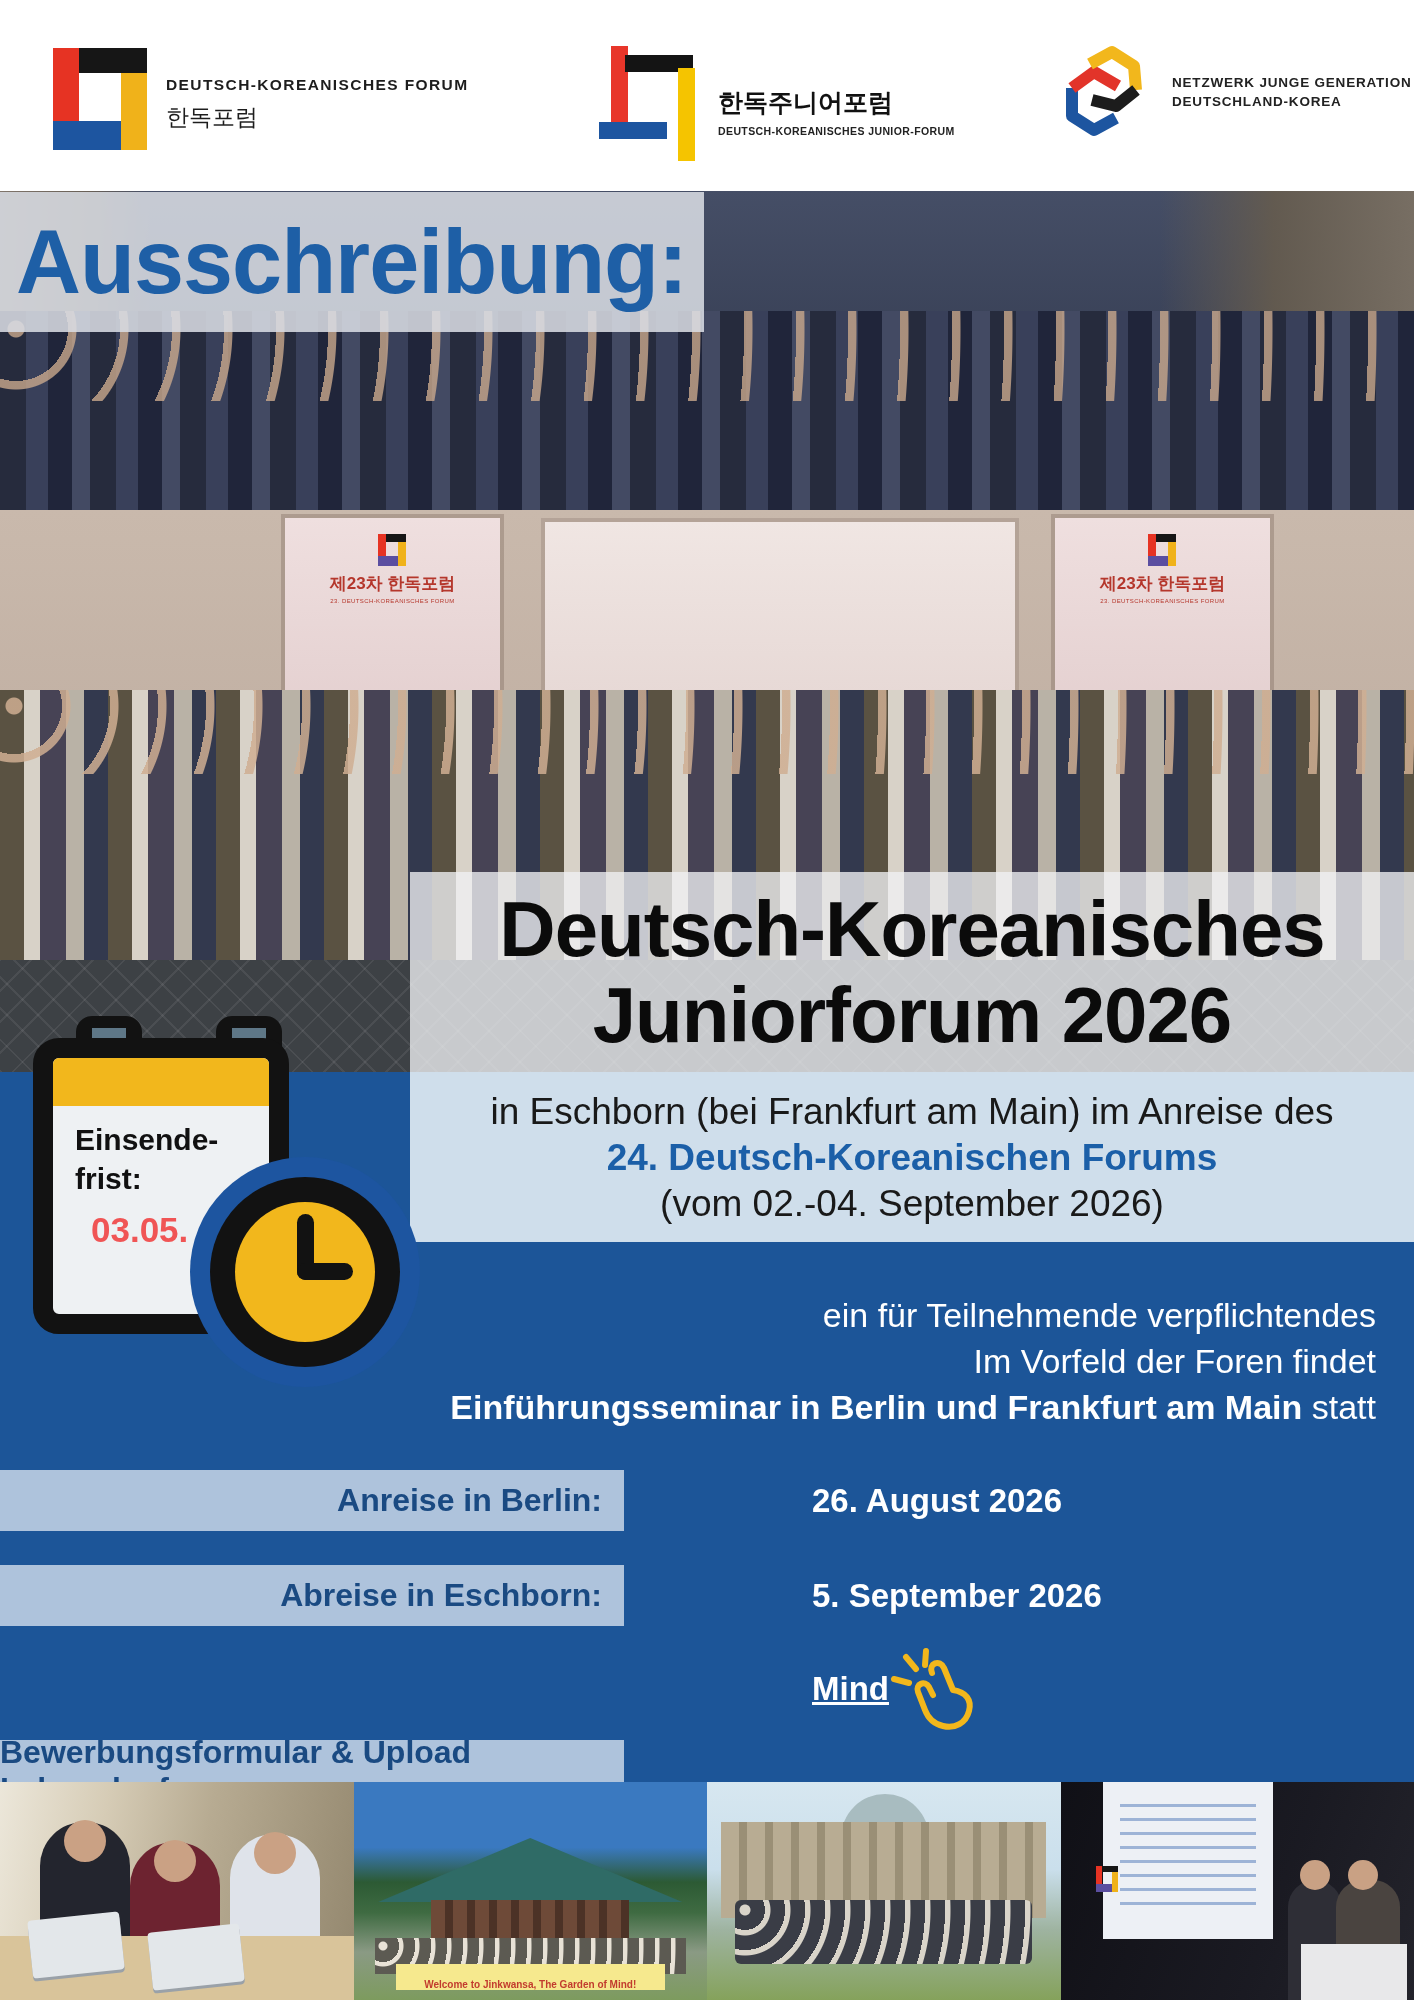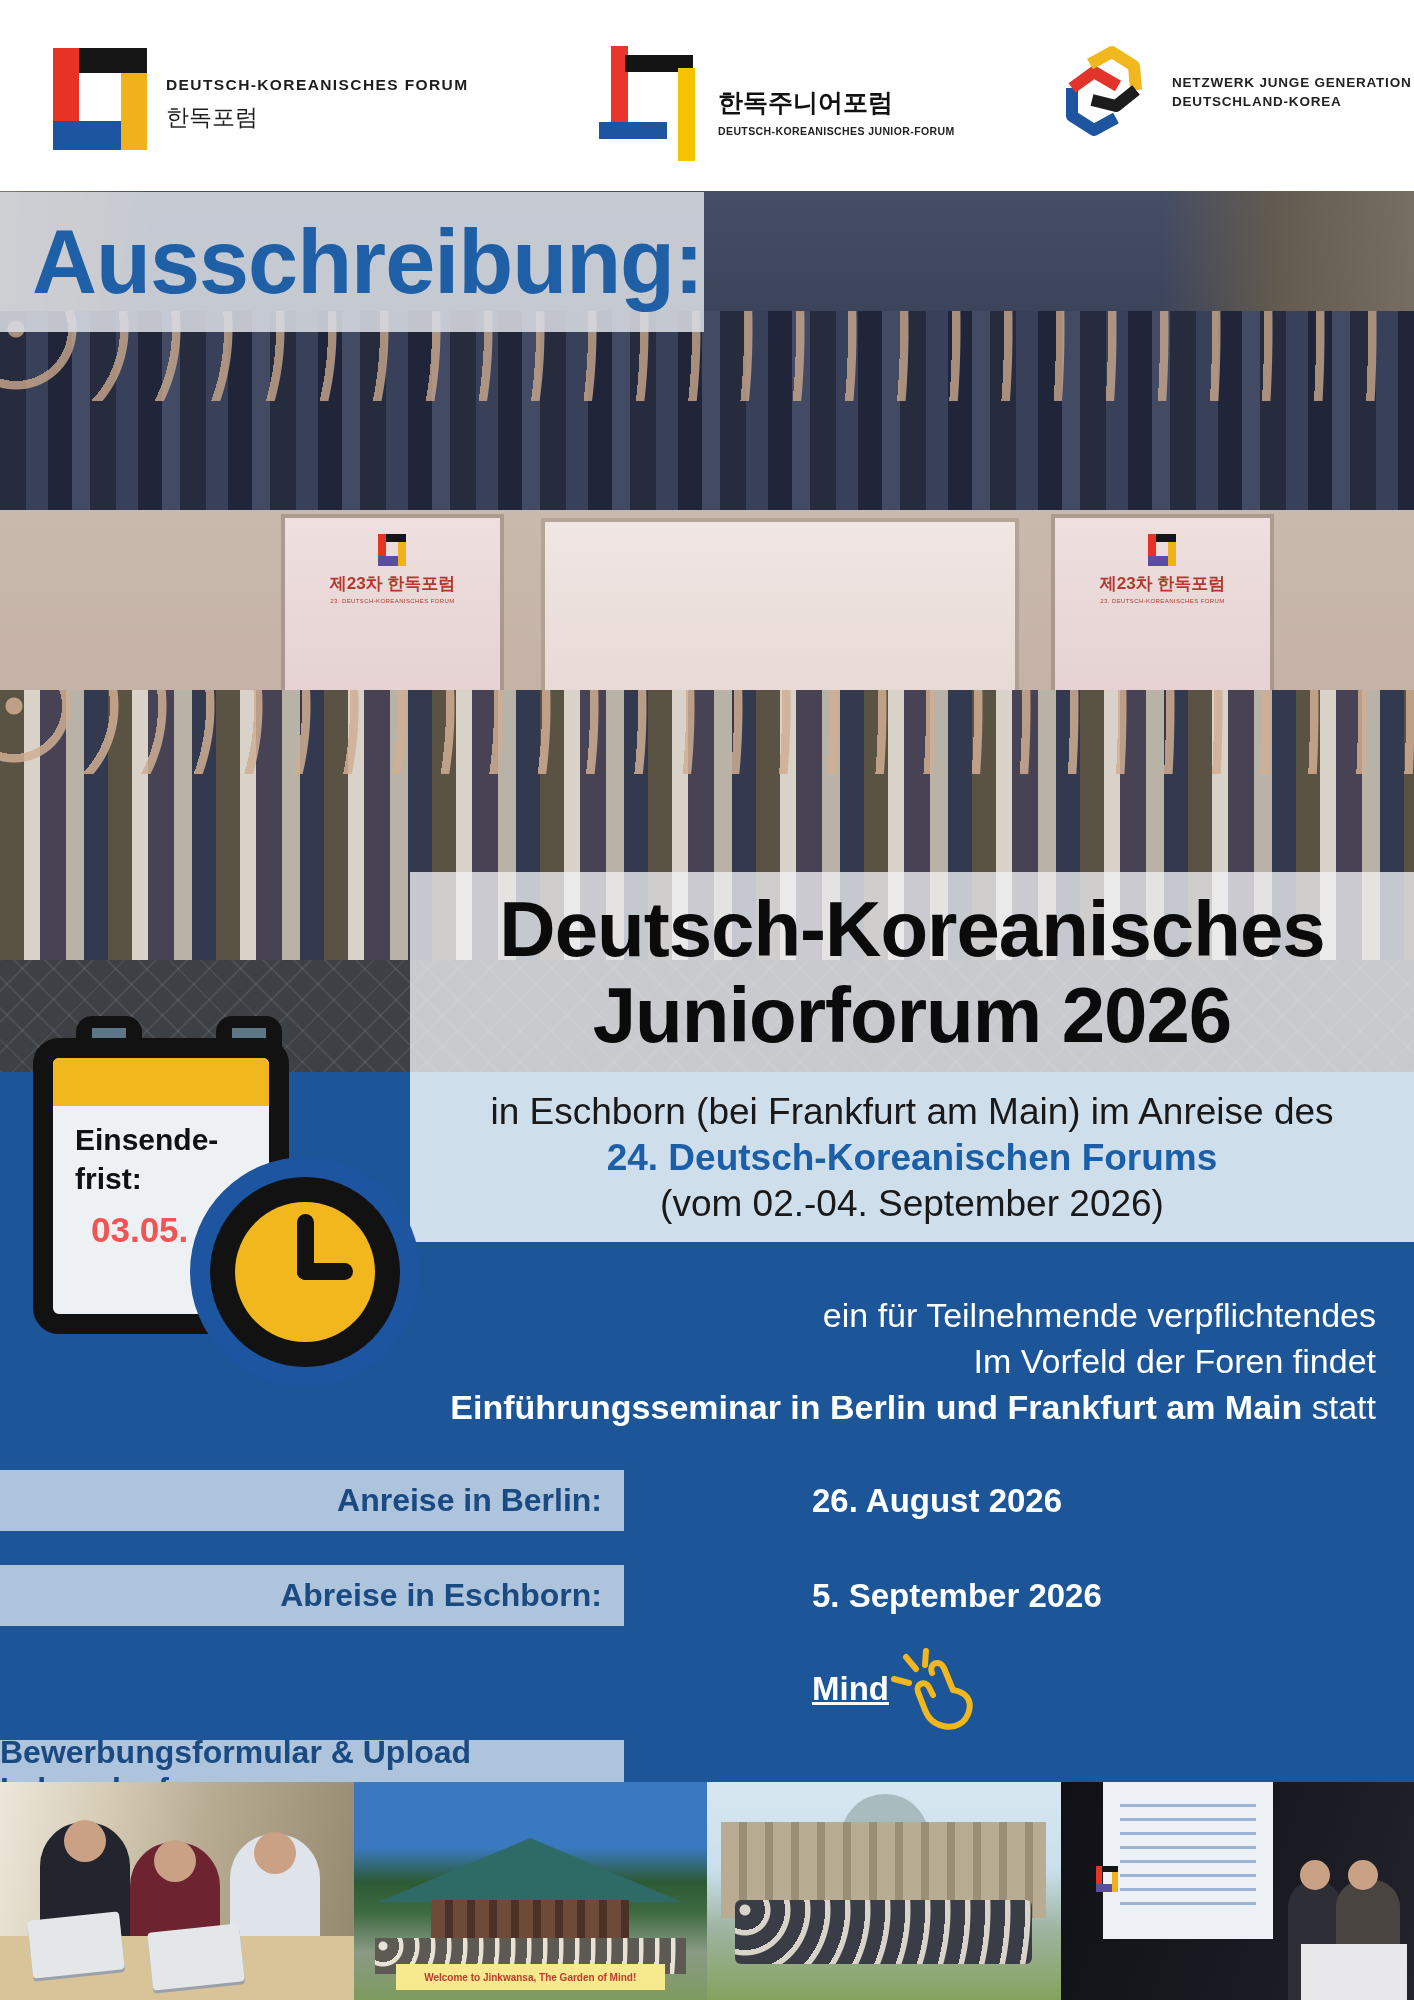--- a/index.html
+++ b/index.html
@@ -43,21 +43,21 @@
   .p1-wood-r{left:1160px;top:0;width:254px;height:319px;
     background:linear-gradient(270deg,#7d7263 0%,#665c4e 55%,rgba(60,62,80,0) 100%);opacity:.9;}
   .p1-crowd{left:0;top:120px;width:1414px;height:199px;
     background:repeating-linear-gradient(90deg,#262b3d 0 26px,#39405a 26px 48px,#20253a 48px 72px,#434a63 72px 90px);}
   .p1-faces{left:0;top:120px;width:1414px;height:90px;opacity:.8;
     background:repeating-radial-gradient(circle at 16px 18px,#c9a88c 0 8px,rgba(0,0,0,0) 9px 52px);}
 
   
   .banner{left:0;top:192px;width:704px;height:140px;background:rgba(217,220,228,.87);
     display:flex;align-items:center;}
-  .banner-text{font-size:90px;font-weight:bold;color:#1e5fa6;padding-left:32px;letter-spacing:-1px;}
+  .banner-text{font-size:90px;font-weight:bold;color:#1e5fa6;padding-left:16px;letter-spacing:-1px;}
 
   
   .photo2{left:0;top:510px;width:1414px;height:562px;
     background:linear-gradient(180deg,#c9b9ac 0%,#c2b1a4 40%,#b5a496 60%);overflow:hidden;}
   .p2-screen{position:absolute;background:linear-gradient(180deg,#efdfdf,#e4d0d0);
     box-shadow:0 0 0 4px rgba(120,100,90,.35);}
   .p2-sl{left:285px;top:8px;width:215px;height:195px;}
   .p2-sr{left:1055px;top:8px;width:215px;height:195px;}
   .p2-sc{left:545px;top:12px;width:470px;height:250px;
     background:linear-gradient(180deg,#f0e6e3,#e3d3d0);box-shadow:0 0 0 4px rgba(120,100,90,.25);}
@@ -125,21 +125,21 @@
   .bp1 .p2c{background:#6d2330;}
   .bp1 .head{position:absolute;top:-2px;left:24px;width:42px;height:42px;border-radius:50%;background:#caa184;}
   .bp2{background:linear-gradient(180deg,#3a79c0 0%,#3a79c0 30%,#2c5a34 46%,#3f6b42 60%,#8a9a84 78%,#7d9b5e 100%);}
   .bp2 .roof{position:absolute;left:7%;top:56px;width:86%;height:64px;background:#2f6b66;
     clip-path:polygon(50% 0,100% 100%,0 100%);}
   .bp2 .hall{position:absolute;left:22%;top:118px;width:56%;height:52px;
     background:repeating-linear-gradient(90deg,#6e4a38 0 14px,#4c3226 14px 22px);}
   .bp2 .crowd{position:absolute;left:6%;top:156px;width:88%;height:36px;
     background:repeating-radial-gradient(circle at 8px 8px,#e8e2d6 0 4px,rgba(0,0,0,0) 5px 16px),#5c5a52;}
   .bp2 .bann{position:absolute;left:12%;bottom:10px;width:76%;height:26px;background:#f6e98e;
-    display:flex;align-items:center;justify-content:center;}
+    display:flex;align-items:flex-end;justify-content:center;}
   .bp2 .bann span{font-size:10px;font-weight:bold;color:#c23b2e;white-space:nowrap;}
   .bp3{background:linear-gradient(180deg,#d7e7f0 0%,#cadfec 40%,#9eb3a0 68%,#85a25b 100%);}
   .bp3 .bld{position:absolute;left:4%;top:40px;width:92%;height:96px;
     background:repeating-linear-gradient(90deg,#b8ac93 0 18px,#9a8f76 18px 26px);}
   .bp3 .dome{position:absolute;left:38%;top:12px;width:88px;height:44px;border-radius:88px 88px 0 0;background:#a8bcc0;}
   .bp3 .crowd{position:absolute;left:8%;top:118px;width:84%;height:64px;
     background:repeating-radial-gradient(circle at 10px 10px,#d9d4c9 0 5px,rgba(0,0,0,0) 6px 20px),#3a3d46;border-radius:6px;}
   .bp4{background:linear-gradient(110deg,#101016 0%,#1a1a22 60%,#23232b 100%);}
   .bp4 .scr{position:absolute;left:12%;top:0;width:48%;height:72%;background:#edf0f5;
     }

